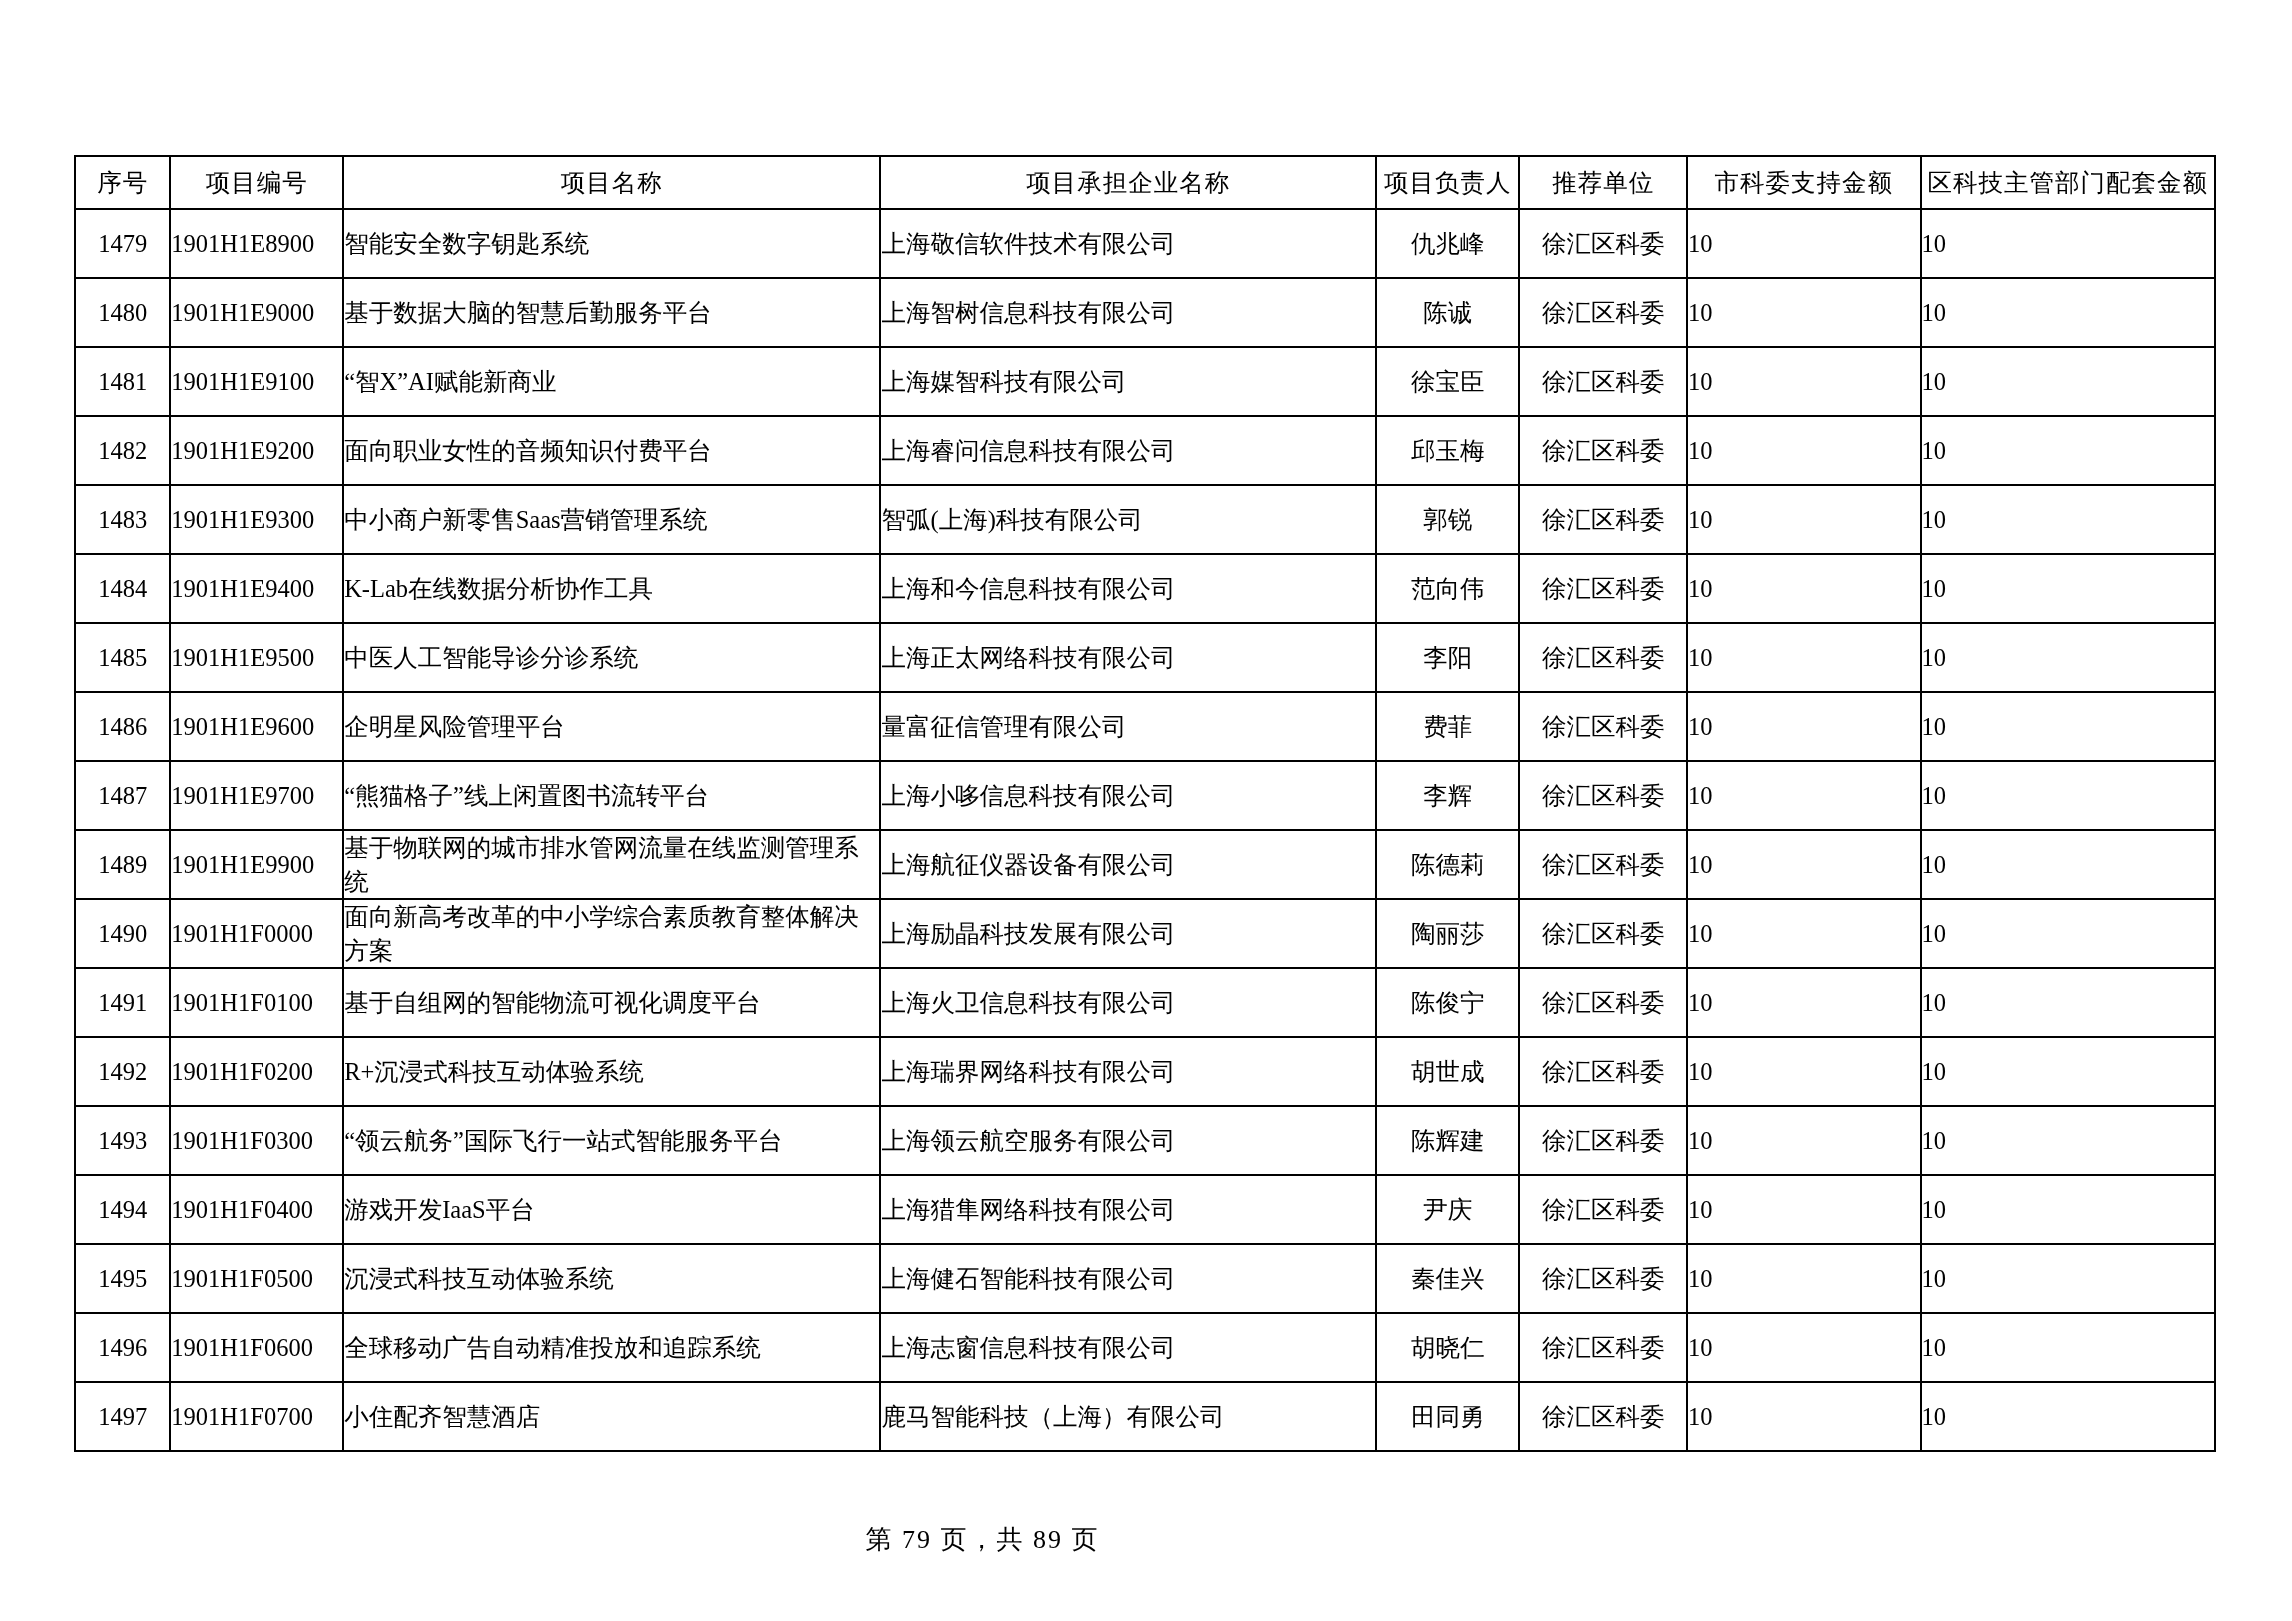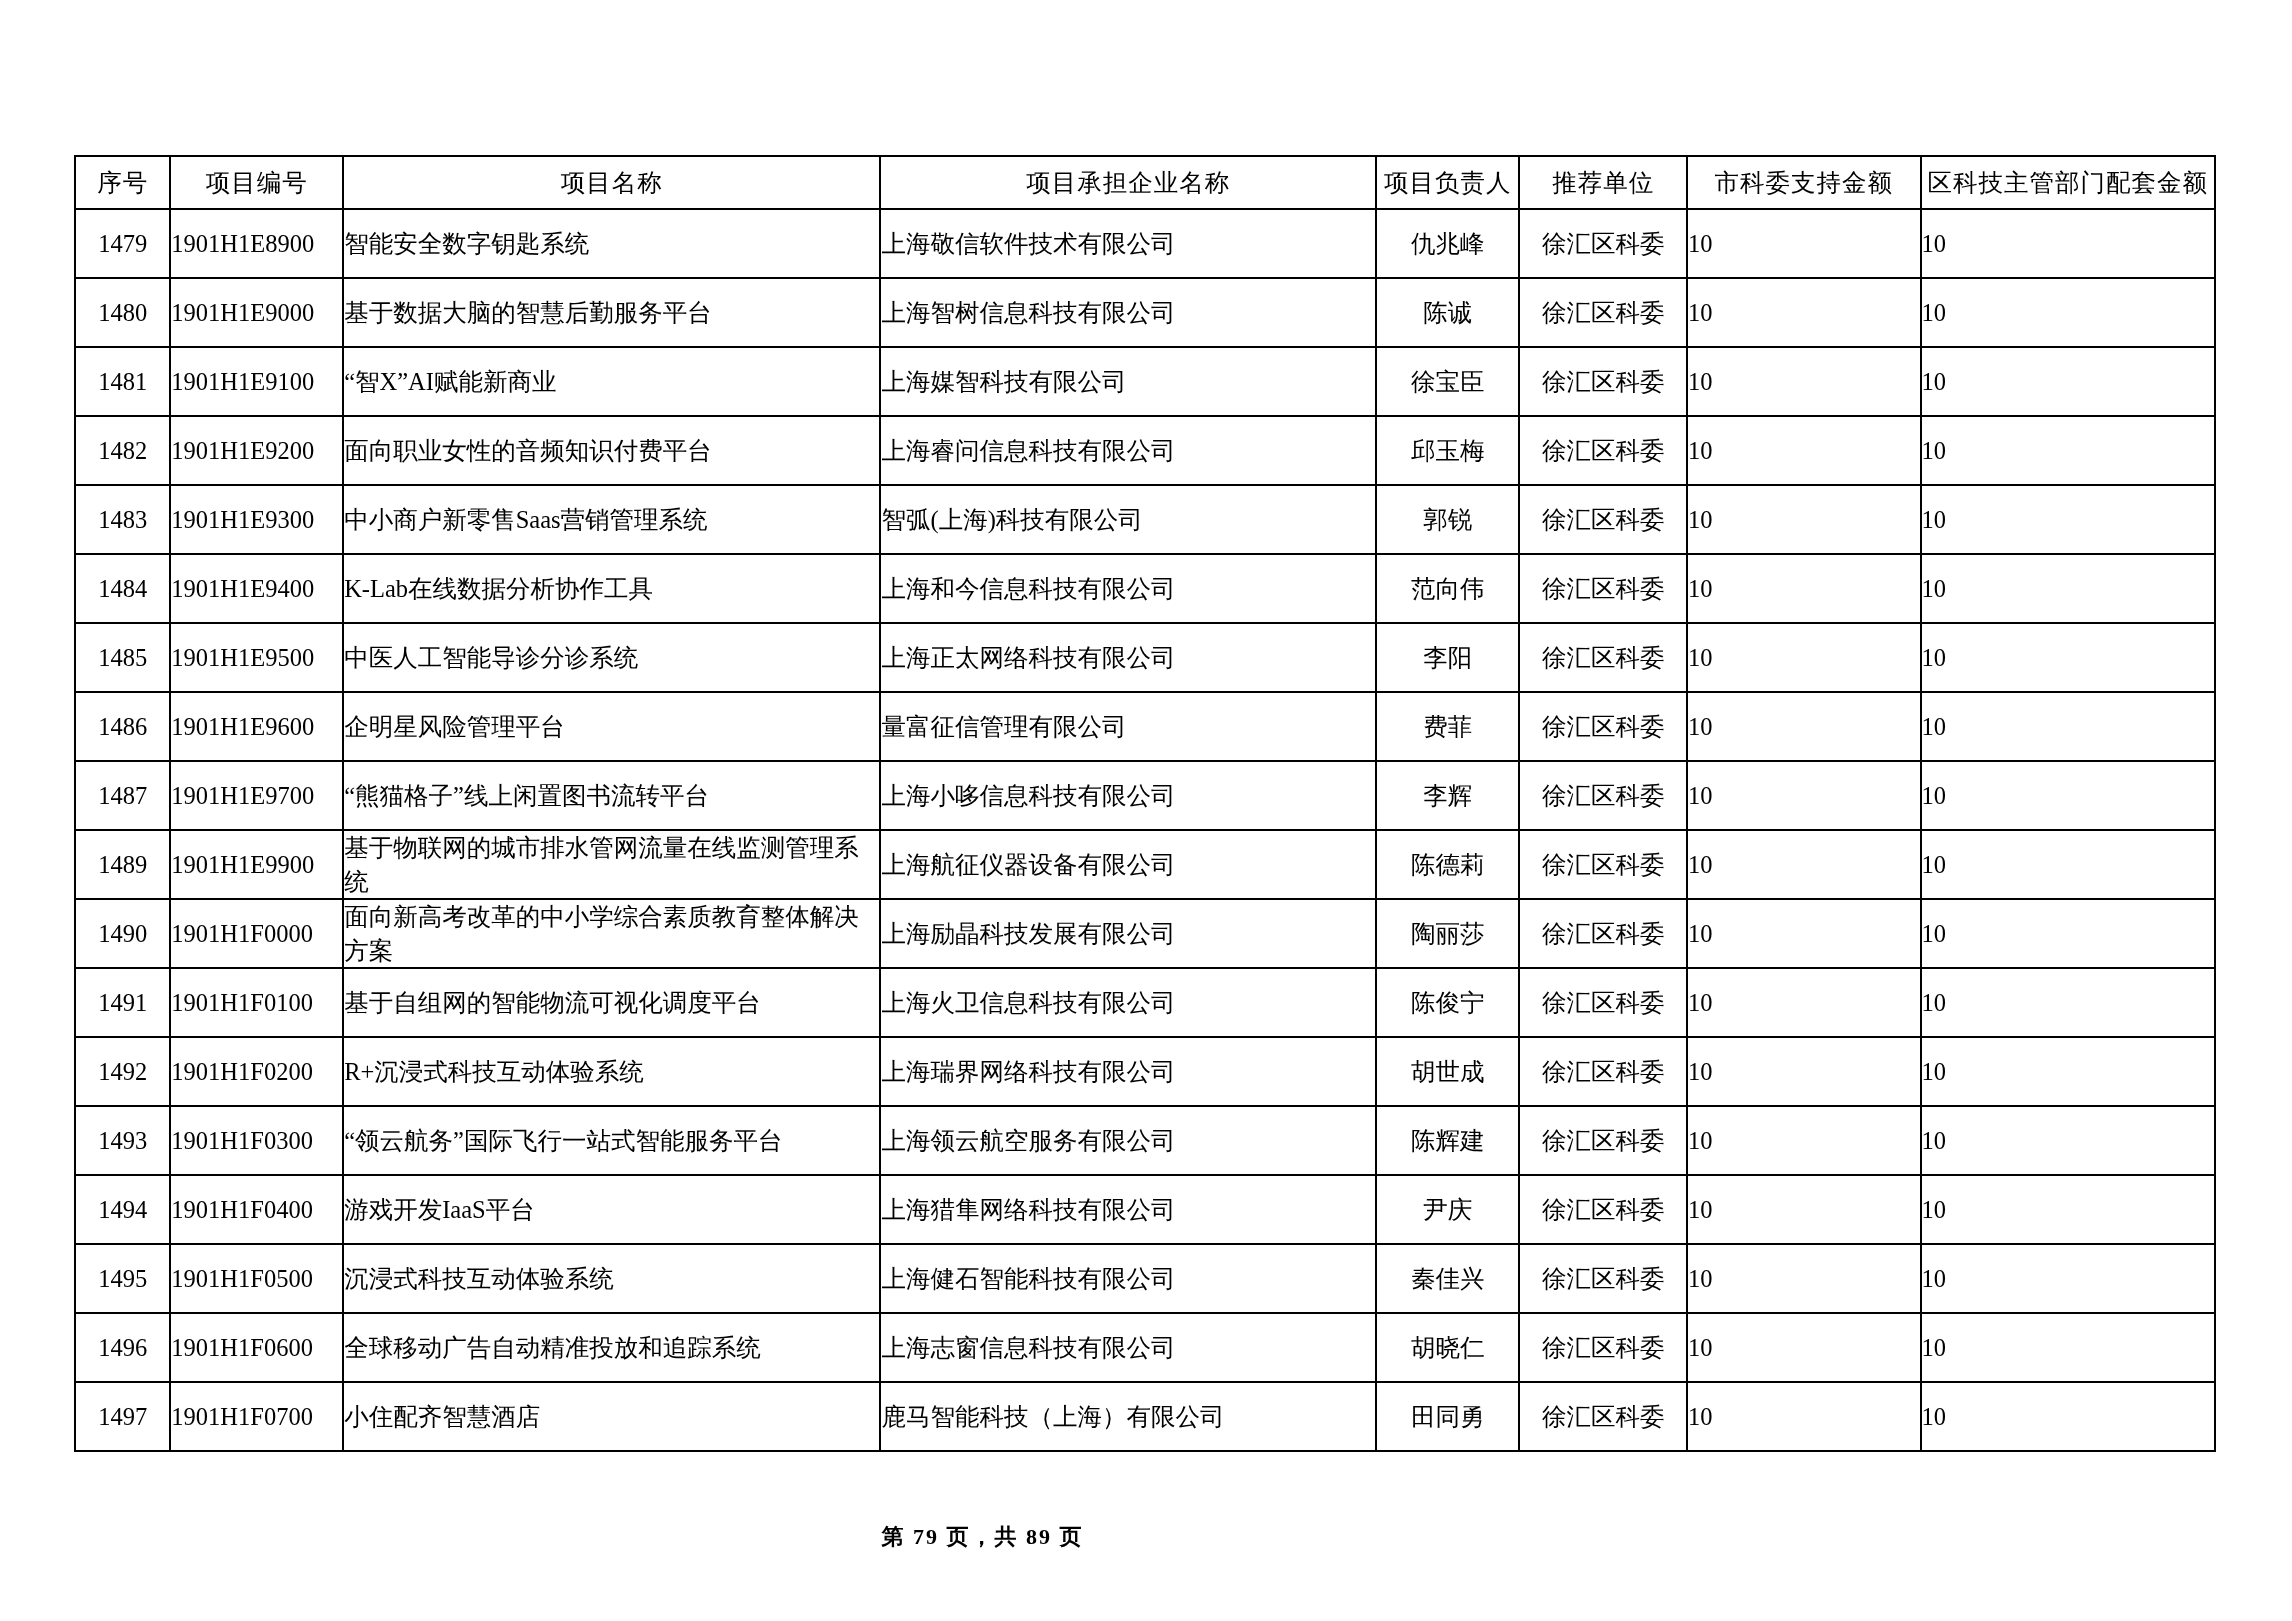--- a/index.html
+++ b/index.html
@@ -94,22 +94,22 @@
     font-size: 24.5px;
     margin-left: 20px;
   }
   tbody tr.tall td { height: 67px; }
   .footer {
     position: absolute;
     left: 0;
     top: 1522px;
     width: 1965px;
     text-align: center;
-    font-size: 22px;
-    font-weight: bold;
+    font-size: 26px;
+    font-weight: normal;
     letter-spacing: 2px;
   }
 </style>
 </head>
 <body>
 
 <div class="page">
 
   <div class="table-wrap">
     <table class="grid">

